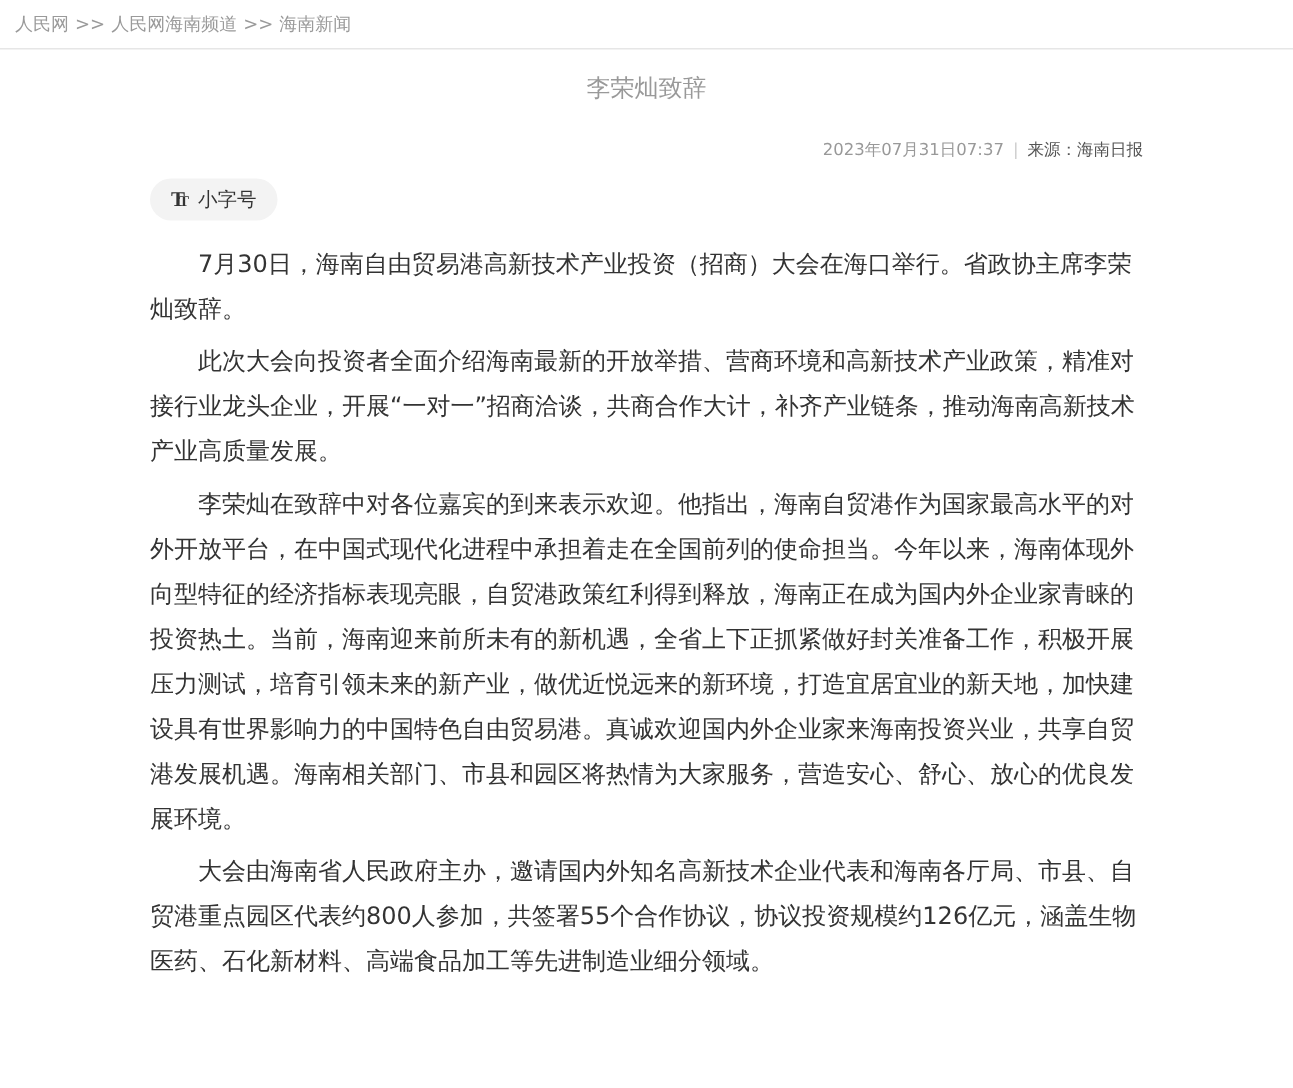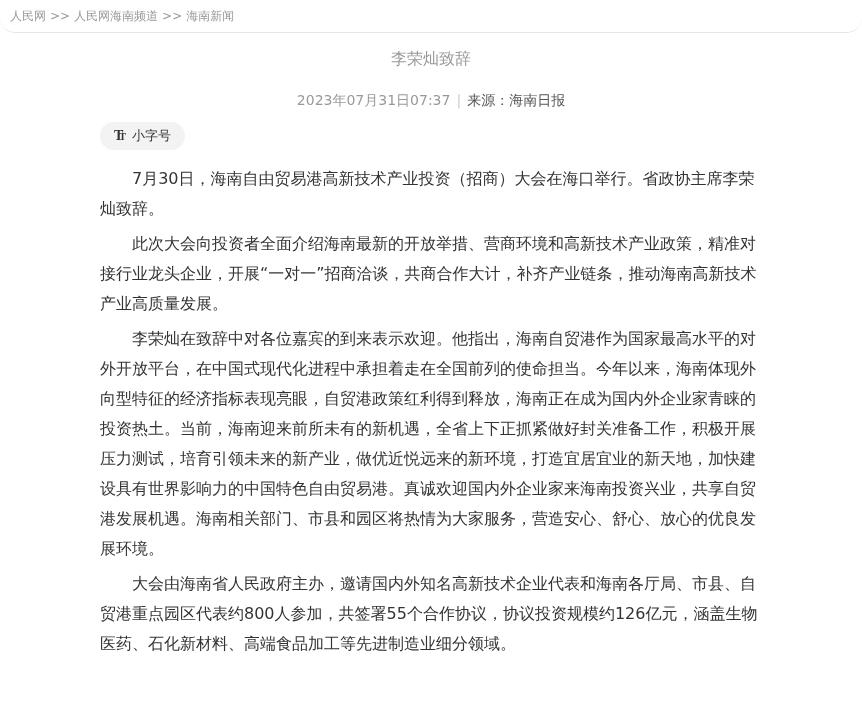--- a/index.html
+++ b/index.html
@@ -1,15 +1,15 @@
 <!DOCTYPE html>
 <html lang="zh"><head>
 <meta charset="utf-8">
 <style>
-  * { margin: 0; padding: 0; box-sizing: border-box; border-radius: 15px; }
+  * { margin: 0; padding: 0; box-sizing: border-box; }
   html, body {
     width: 862px;
     background: #ffffff;
     font-family: "DejaVu Sans", "Liberation Sans", sans-serif;
   }
   body { height: 725px; overflow: hidden; }
 
   
   .breadcrumb {
     padding: 8px 10px 7px 10px;
@@ -38,22 +38,22 @@
     letter-spacing: 1px;
   }
   .article-subtitle {
     margin-top: 16px;
     text-align: center;
     font-size: 16px;
     color: #999999;
   }
   .article-meta {
     margin-top: 22px;
-    text-align: center;
-    font-size: 14px;
+    text-align: right;
+    font-size: 11px;
     color: #999999;
   }
   .article-meta .meta-sep { color: #cccccc; margin: 0 6px; }
   .article-meta .source-label { color: #555555; }
   .article-meta .source-link {
     color: #555555;
     text-decoration: none;
     cursor: pointer;
   }
 

